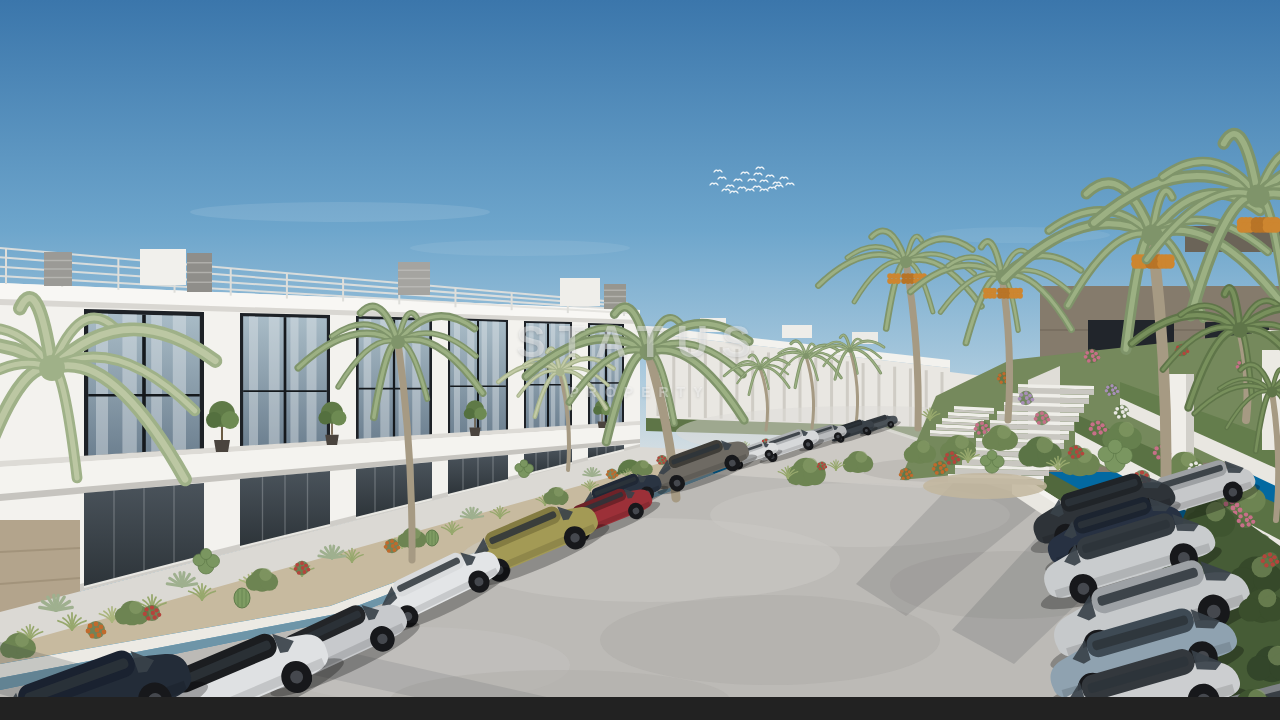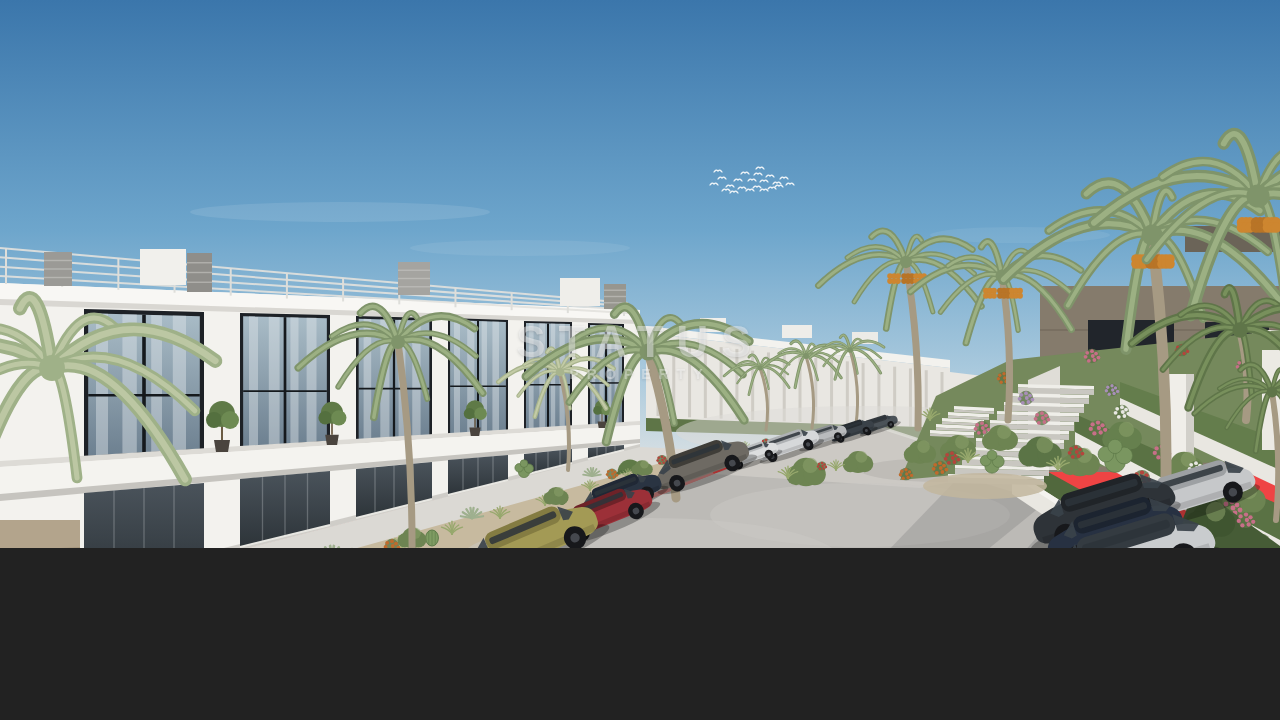--- a/index.html
+++ b/index.html
@@ -1,23 +1,23 @@
 <!DOCTYPE html>
 <html><head>
 <meta charset="utf-8">
 <style>
   html,body{margin:0;padding:0;background:#222;}
-  .stage{position:relative;width:1280px;height:548px;overflow:hidden;
-         font-family:"Liberation Sans",sans-serif;background:#ef4444;}
+  .stage{position:relative;width:1280px;height:697px;overflow:hidden;
+         font-family:"Liberation Sans",sans-serif;background:#0369a1;}
   .stage svg{position:absolute;left:0;top:0;}
   .watermark{position:absolute;left:640px;top:320px;transform:translateX(-50%);
              text-align:center;pointer-events:none;
              text-shadow:0 1px 3px rgba(95,100,105,.25);}
   .wm1{font-size:44px;font-weight:700;letter-spacing:13px;line-height:1;}
-  .wm2{font-size:14px;font-weight:600;letter-spacing:8px;margin-top:2px;opacity:.88;}
+  .wm2{font-size:14px;font-weight:600;letter-spacing:8px;margin-top:20px;opacity:.88;}
 </style>
 </head>
 <body>
 
 <div class="stage">
   <svg id="scene" width="1280" height="720" viewBox="0 0 1280 720">
     <defs>
       <linearGradient id="skyG" x1="0" y1="0" x2="0" y2="1">
         <stop id="skyS1" offset="0" stop-color="#3b76ab"></stop>
           <stop id="skyS2" offset="0.5" stop-color="#6ea6cc"></stop>

